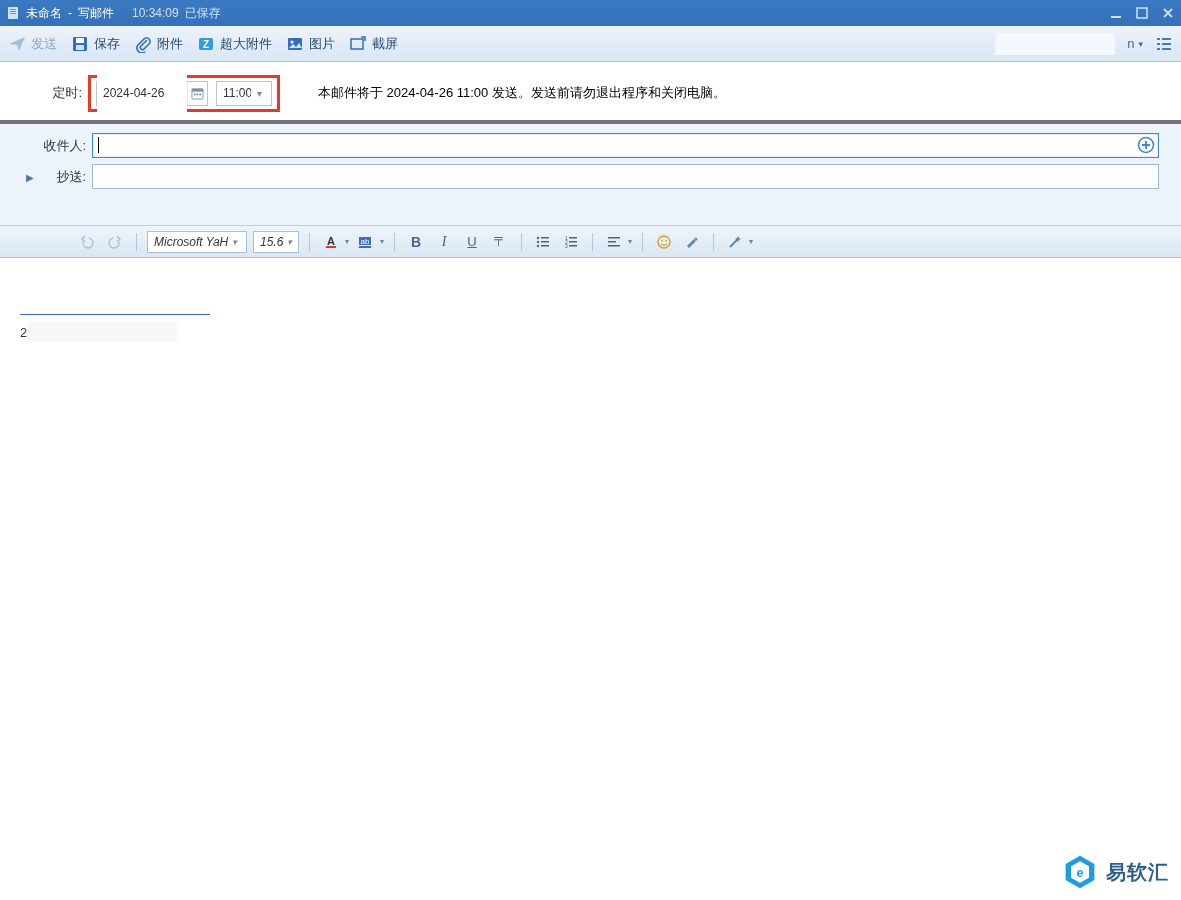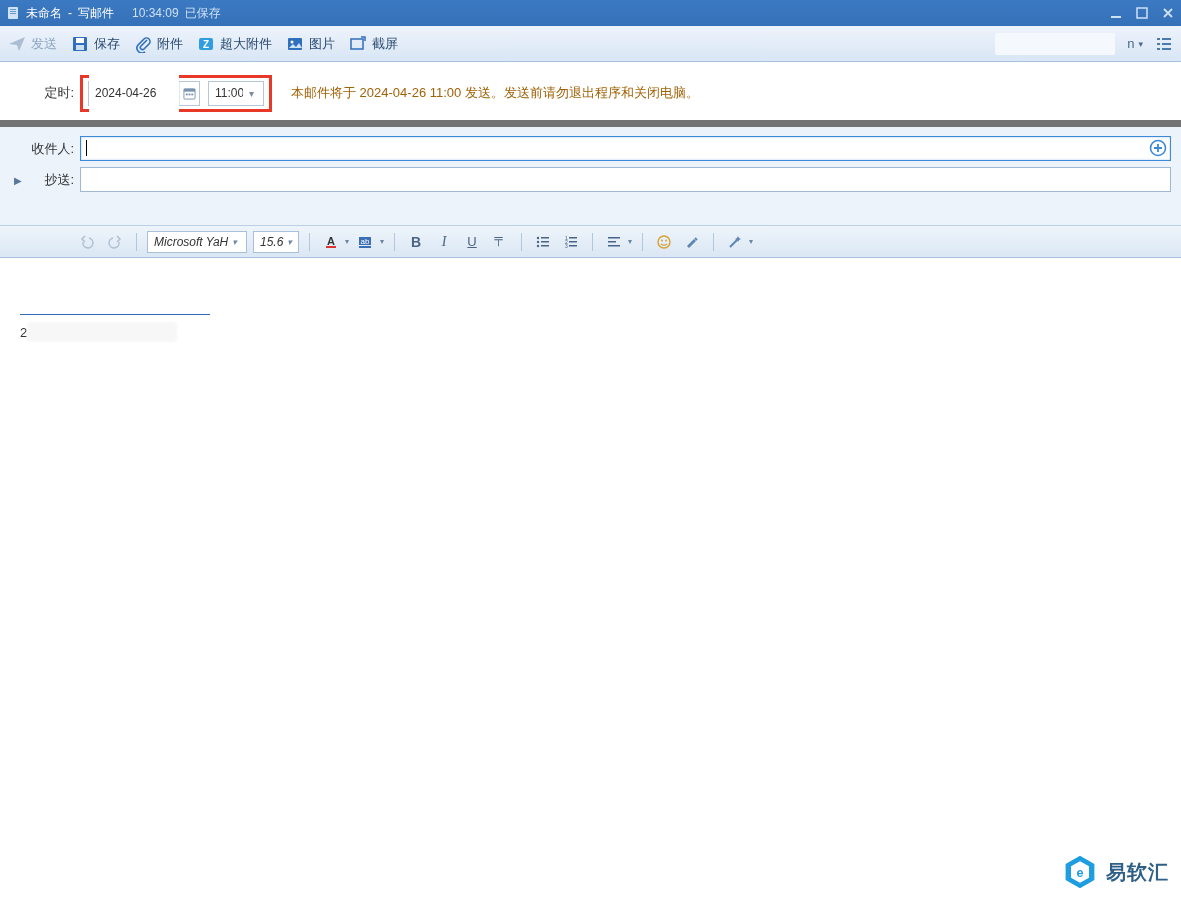--- a/index.html
+++ b/index.html
@@ -15,32 +15,32 @@
   
   .maintb { height:36px; background:linear-gradient(to bottom,#edf3fb,#d9e6f5); border-bottom:1px solid #a8c1dd; display:flex; align-items:center; padding:0 8px; gap:14px; font-size:13px; color:#2a4a70; }
   .maintb .item { display:flex; align-items:center; gap:5px; cursor:pointer; }
   .maintb .item.disabled { color:#8ea5bf; }
   .maintb .icon { width:18px; height:18px; display:inline-flex; align-items:center; justify-content:center; }
   .maintb-right { margin-left:auto; display:flex; align-items:center; gap:12px; }
   .maintb-right .dd { display:flex; align-items:center; gap:4px; color:#4a6b90; }
 
   
   .schedule { display:flex; align-items:center; padding:18px 0 14px 0; font-size:13px; color:#333; }
-  .schedule .lbl { width:80px; text-align:right; padding-right:6px; color:#333; }
+  .schedule .lbl { width:88px; text-align:right; padding-right:6px; color:#333; }
   .redbox { border:3px solid #e73828; padding:3px 5px; display:flex; align-items:center; gap:8px; }
   .datefield { display:flex; align-items:center; border:1px solid #b5c7d8; background:#fff; height:25px; }
   .datefield input { border:none; width:90px; font-size:12px; padding:13px 6px; color:#333; outline:none; }
   .datefield .cal-icon { width:20px; display:flex; align-items:center; justify-content:center; color:#6c849d; border-left:1px solid #e0e7ef; height:100%; }
   .timefield { display:flex; align-items:center; border:1px solid #b5c7d8; background:#fff; height:25px; }
   .timefield input { border:none; width:40px; font-size:12px; padding:3px 6px; color:#333; outline:none; text-align:center;}
   .timefield .chev { width:14px; color:#7a8da1; font-size:10px; }
-  .schedule .hint { margin-left:19px; font-size:13px; color:#a16207; }
-
-  
-  .fields { border-top:7px solid #737373; border-bottom:1px solid #bcd0e5; background:#ecf3fb; padding:6px 0; }
+  .schedule .hint { margin-left:38px; font-size:13px; color:#000000; }
+
+  
+  .fields { border-top:4px solid #737373; border-bottom:1px solid #bcd0e5; background:#ecf3fb; padding:6px 12px; }
   .fieldrow { display:flex; align-items:center; padding:3px 10px 3px 0; }
   .fieldrow .lbl { width:80px; text-align:right; font-size:13px; color:#333; padding-right:6px; position:relative; }
   .fieldrow .lbl .expand-tri { position:absolute; left:14px; top:4px; color:#5a7799; font-size:10px; }
   .fieldrow .ctrl { flex:1; position:relative; }
   .fieldrow input.text { width:100%; height:25px; border:1px solid #9fb9d4; padding:2px 26px 2px 6px; font-size:13px; background:#fff; }
   .fieldrow input.text.focus { border:1px solid #3c89d6; box-shadow:0 0 2px rgba(60,137,214,.5) inset; }
   .fieldrow .plus-icon { position:absolute; right:4px; top:3px; width:18px; height:18px; color:#3c89d6; cursor:pointer; }
   .fieldrow input.text::-webkit-input-placeholder{color:#999;}
   .caret { position:absolute; left:6px; top:4px; width:1px; height:16px; background:#000; }
 

